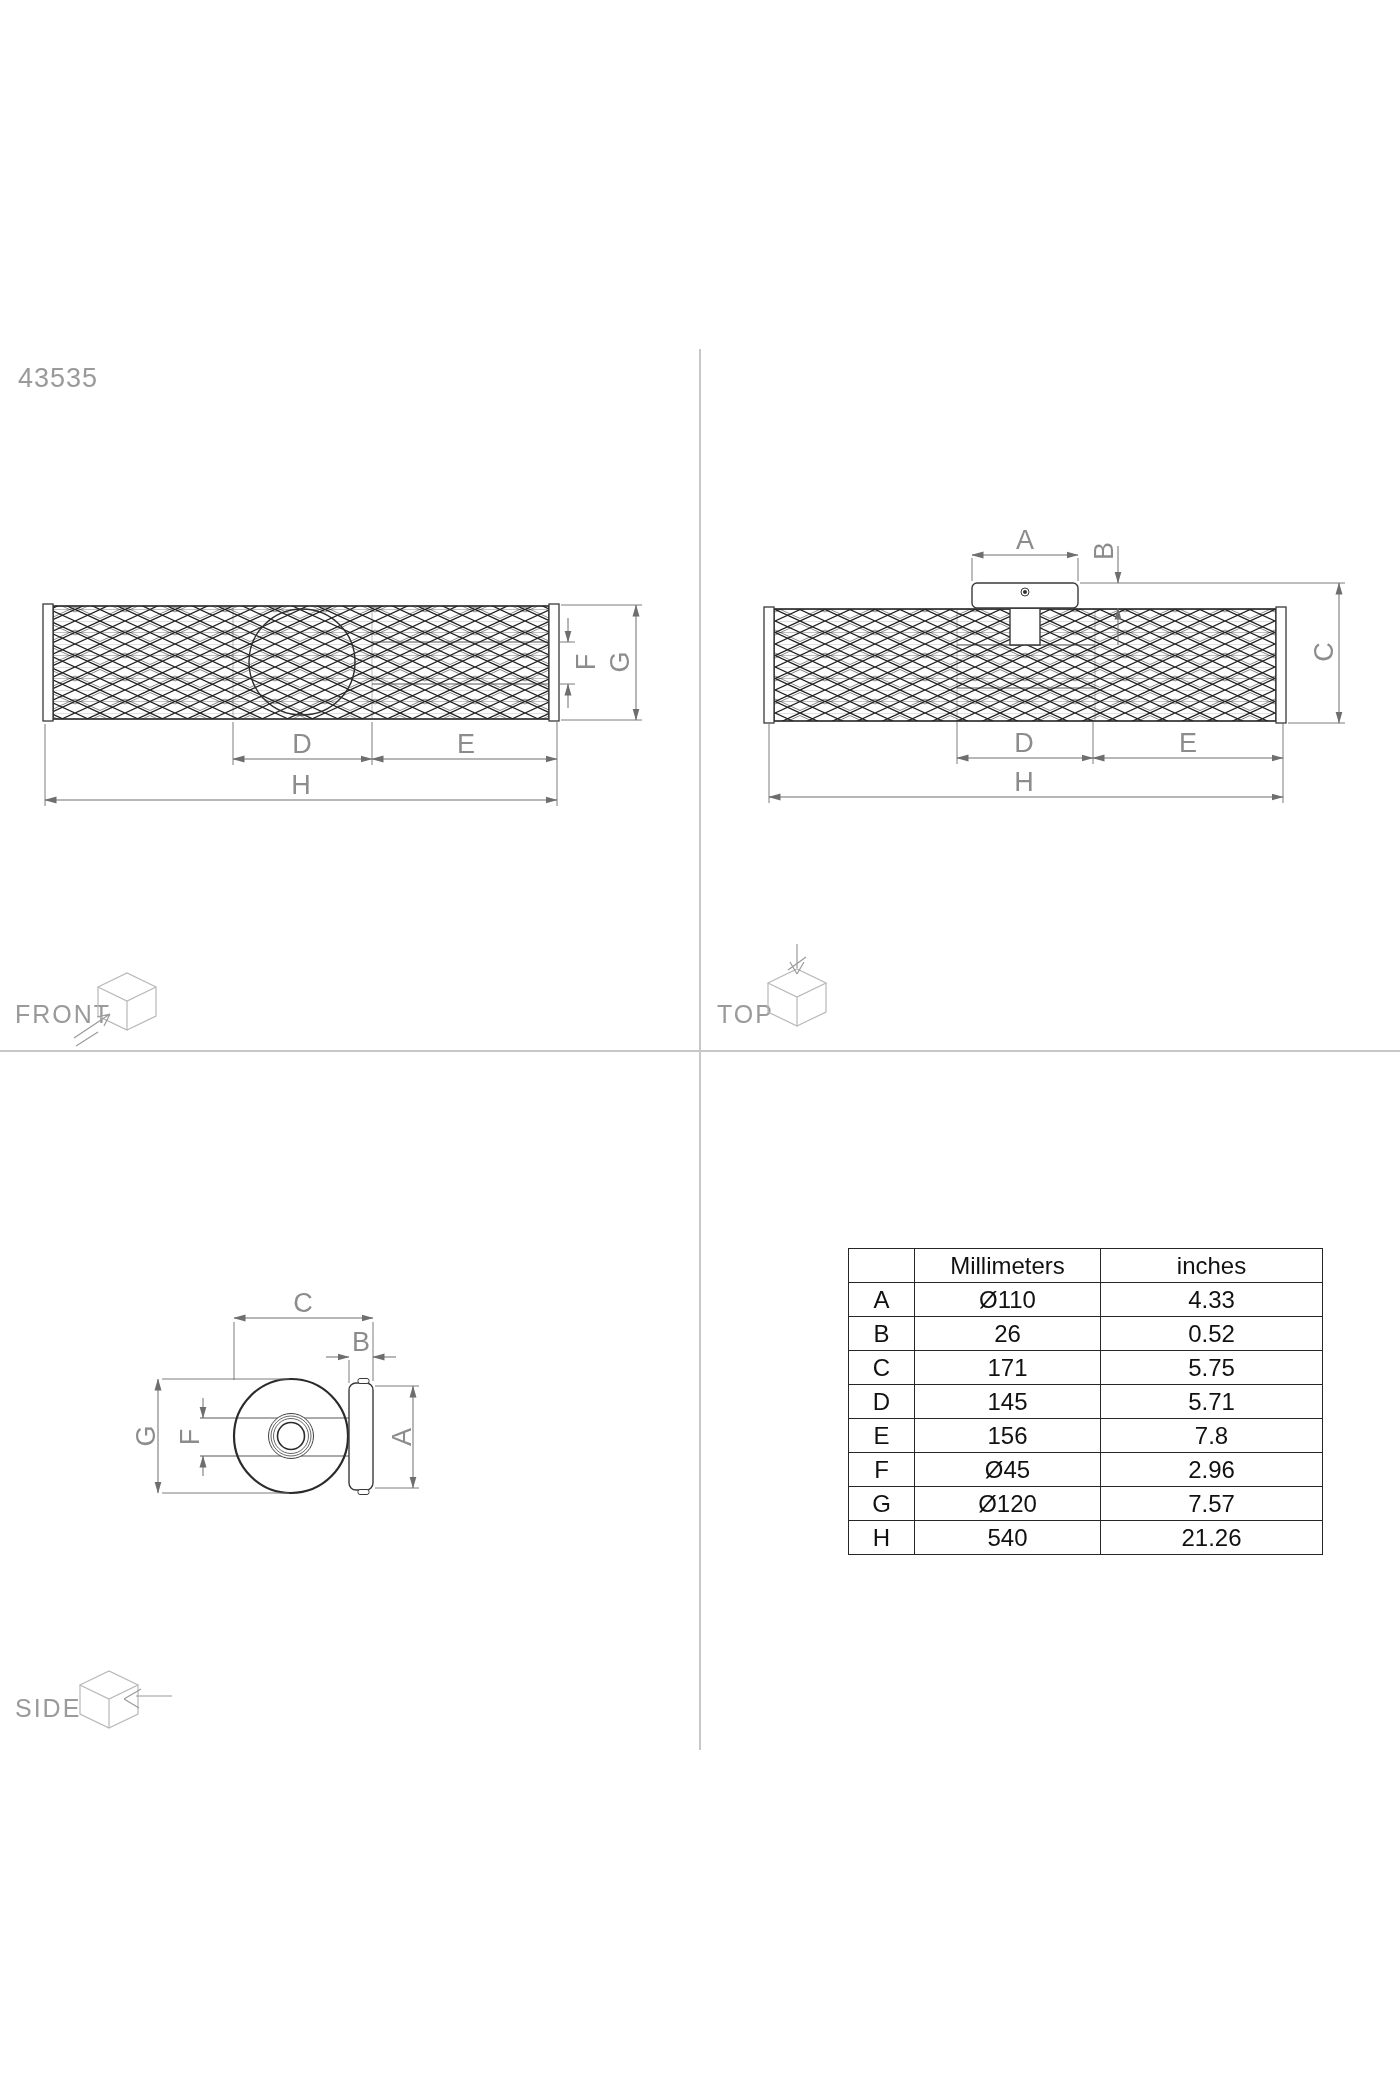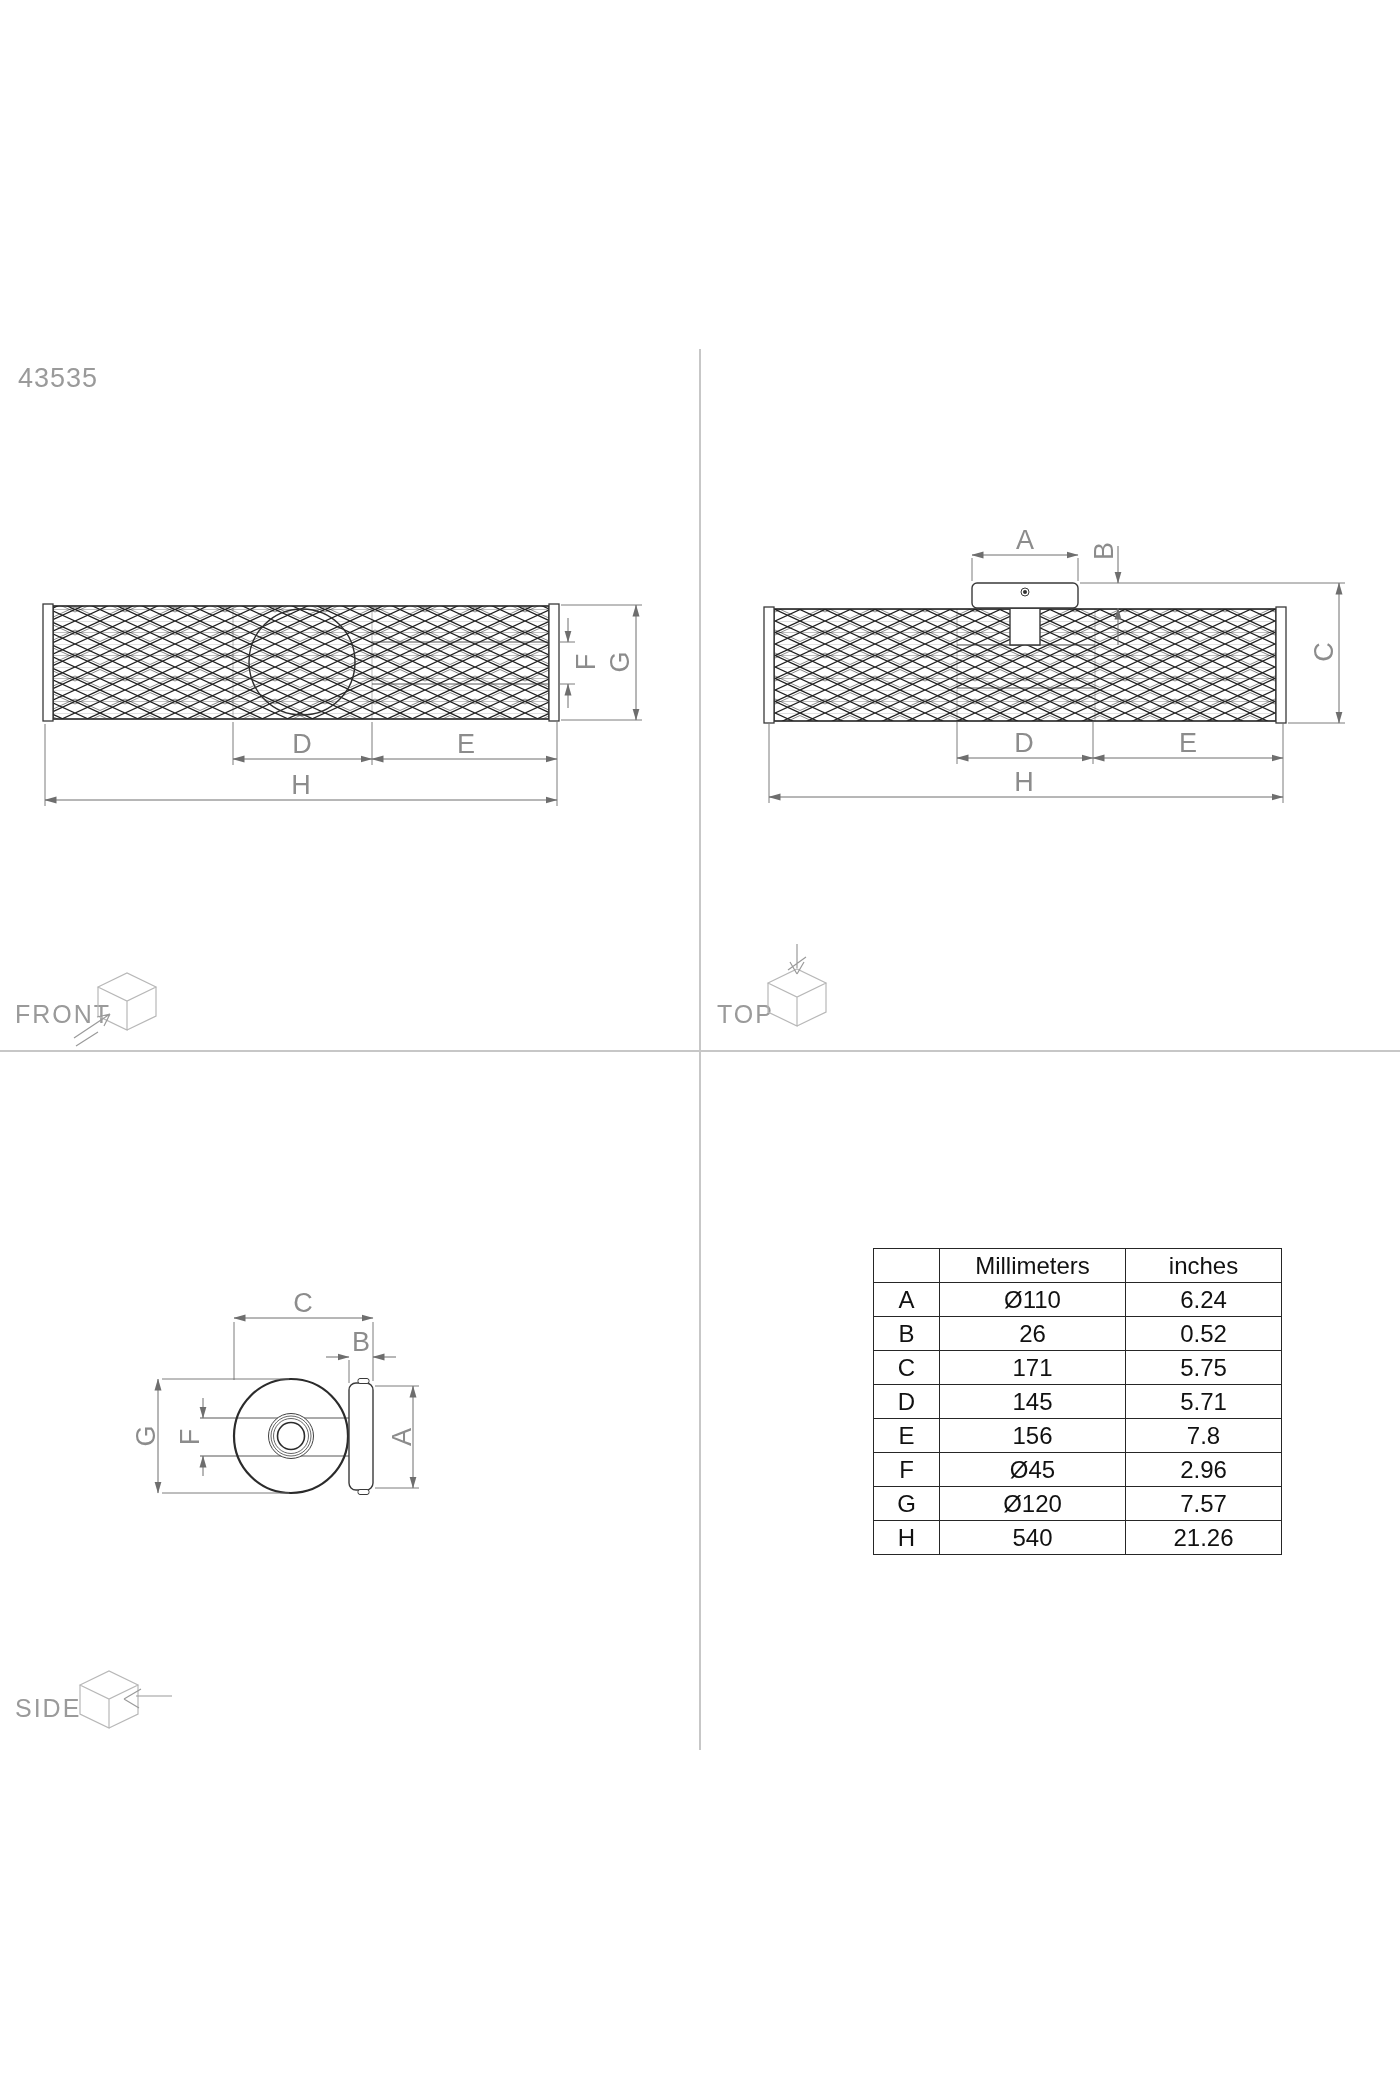--- a/index.html
+++ b/index.html
@@ -12,21 +12,21 @@
   .part-thick{stroke:#2b2b2b;stroke-width:2.2;fill:none;}
   .cap{fill:#ffffff;stroke:#3a3a3a;stroke-width:1.3;}
   .white-part{fill:#ffffff;stroke:#3a3a3a;stroke-width:1.4;}
   .faint{stroke:#4a4a4a;stroke-width:0.8;opacity:0.5;fill:none;}
   .tube{stroke:#3a3a3a;stroke-width:1;fill:none;opacity:0.85;}
   .dim{stroke:#6e6e6e;stroke-width:1;fill:none;}
   .ext{stroke:#6e6e6e;stroke-width:0.9;fill:none;}
   .divider{stroke:#c7c7c7;stroke-width:2;}
   .cube path{stroke:#b8b8b8;stroke-width:1.2;fill:none;}
   .cube .cube-arrow{stroke:#9a9a9a;stroke-width:1.2;fill:none;}
-  .dim-table-wrap{position:absolute;left:848px;top:1248px;width:409px;height:302px;margin-left:25px;}
+  .dim-table-wrap{position:absolute;left:848px;top:1248px;width:475px;height:302px;}
   table.dims{width:100%;height:100%;border-collapse:collapse;table-layout:fixed;}
   table.dims th,table.dims td{border:1px solid #262626;text-align:center;vertical-align:middle;
     font-weight:400;font-size:24px;color:#111;padding:0;height:33px;overflow:hidden;}
 </style>
 </head>
 <body>
 
 <svg id="drawing" width="1400" height="2100" viewBox="0 0 1400 2100">
   <defs>
     <marker id="arr" viewBox="0 0 12 8" refX="11.5" refY="4" markerWidth="12" markerHeight="8" markerUnits="userSpaceOnUse" orient="auto-start-reverse">
@@ -211,21 +211,21 @@
       <tr>
         <th></th>
         <th>Millimeters</th>
         <th>inches</th>
       </tr>
     </thead>
     <tbody>
         <tr>
           <td>A</td>
           <td>Ø110</td>
-          <td>6.24</td>
+          <td>4.33</td>
         </tr>
         <tr>
           <td>B</td>
           <td>26</td>
           <td>0.52</td>
         </tr>
         <tr>
           <td>C</td>
           <td>171</td>
           <td>5.75</td>

